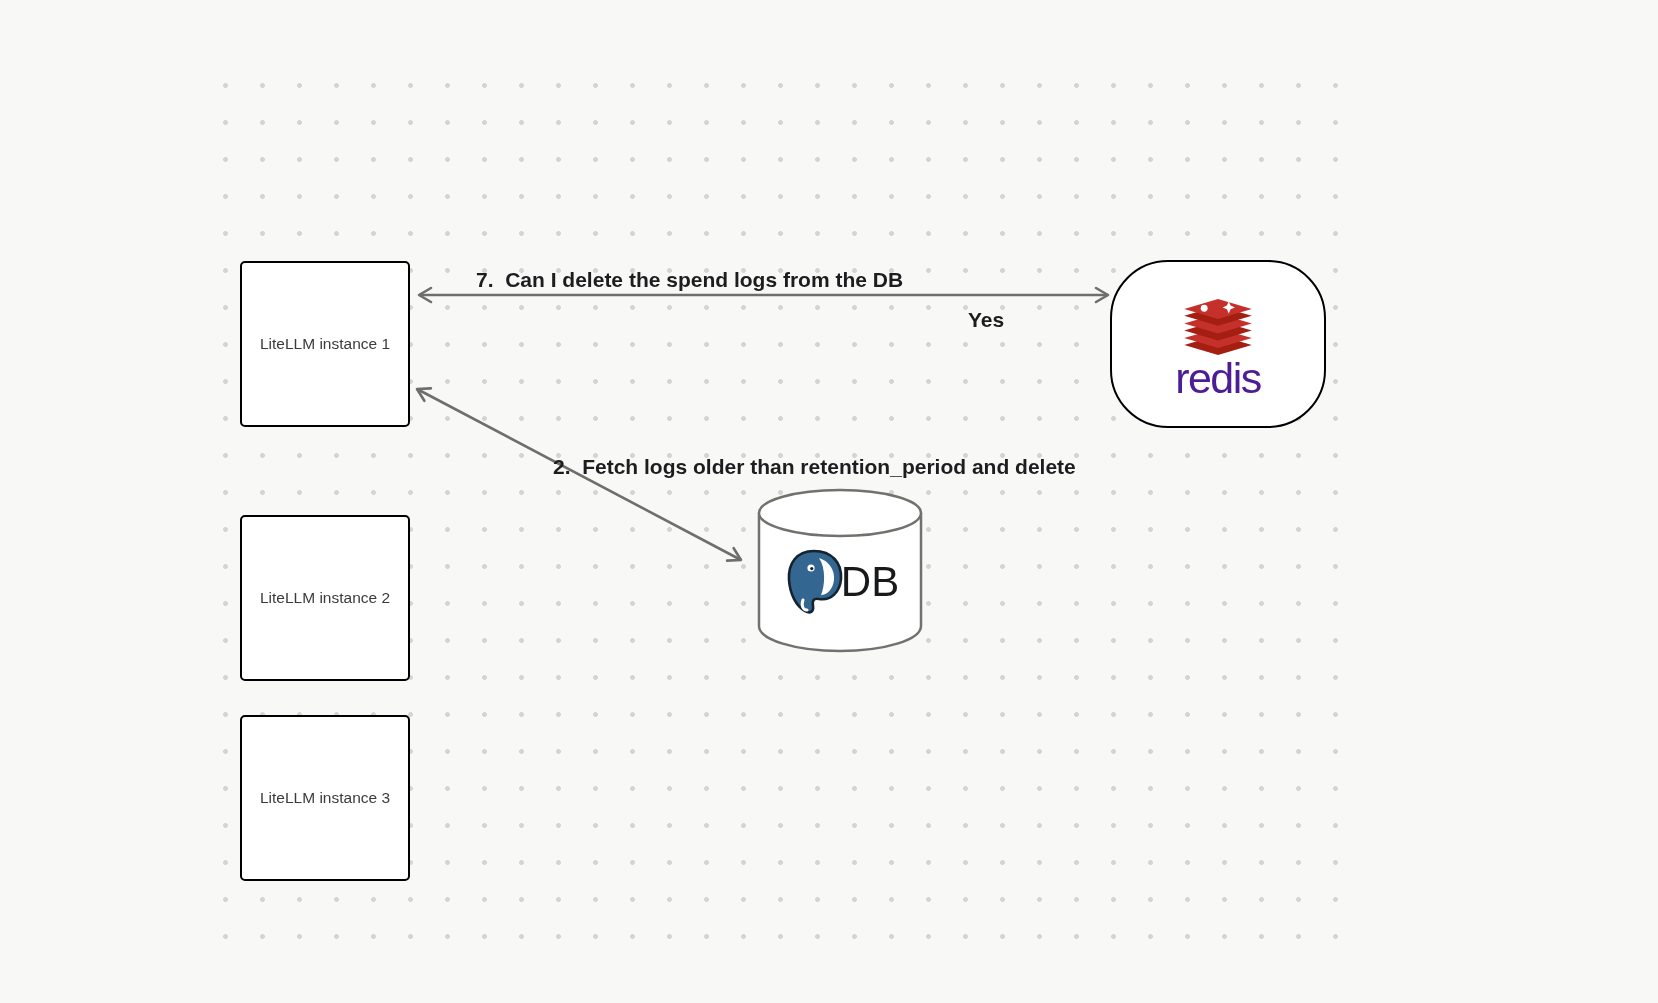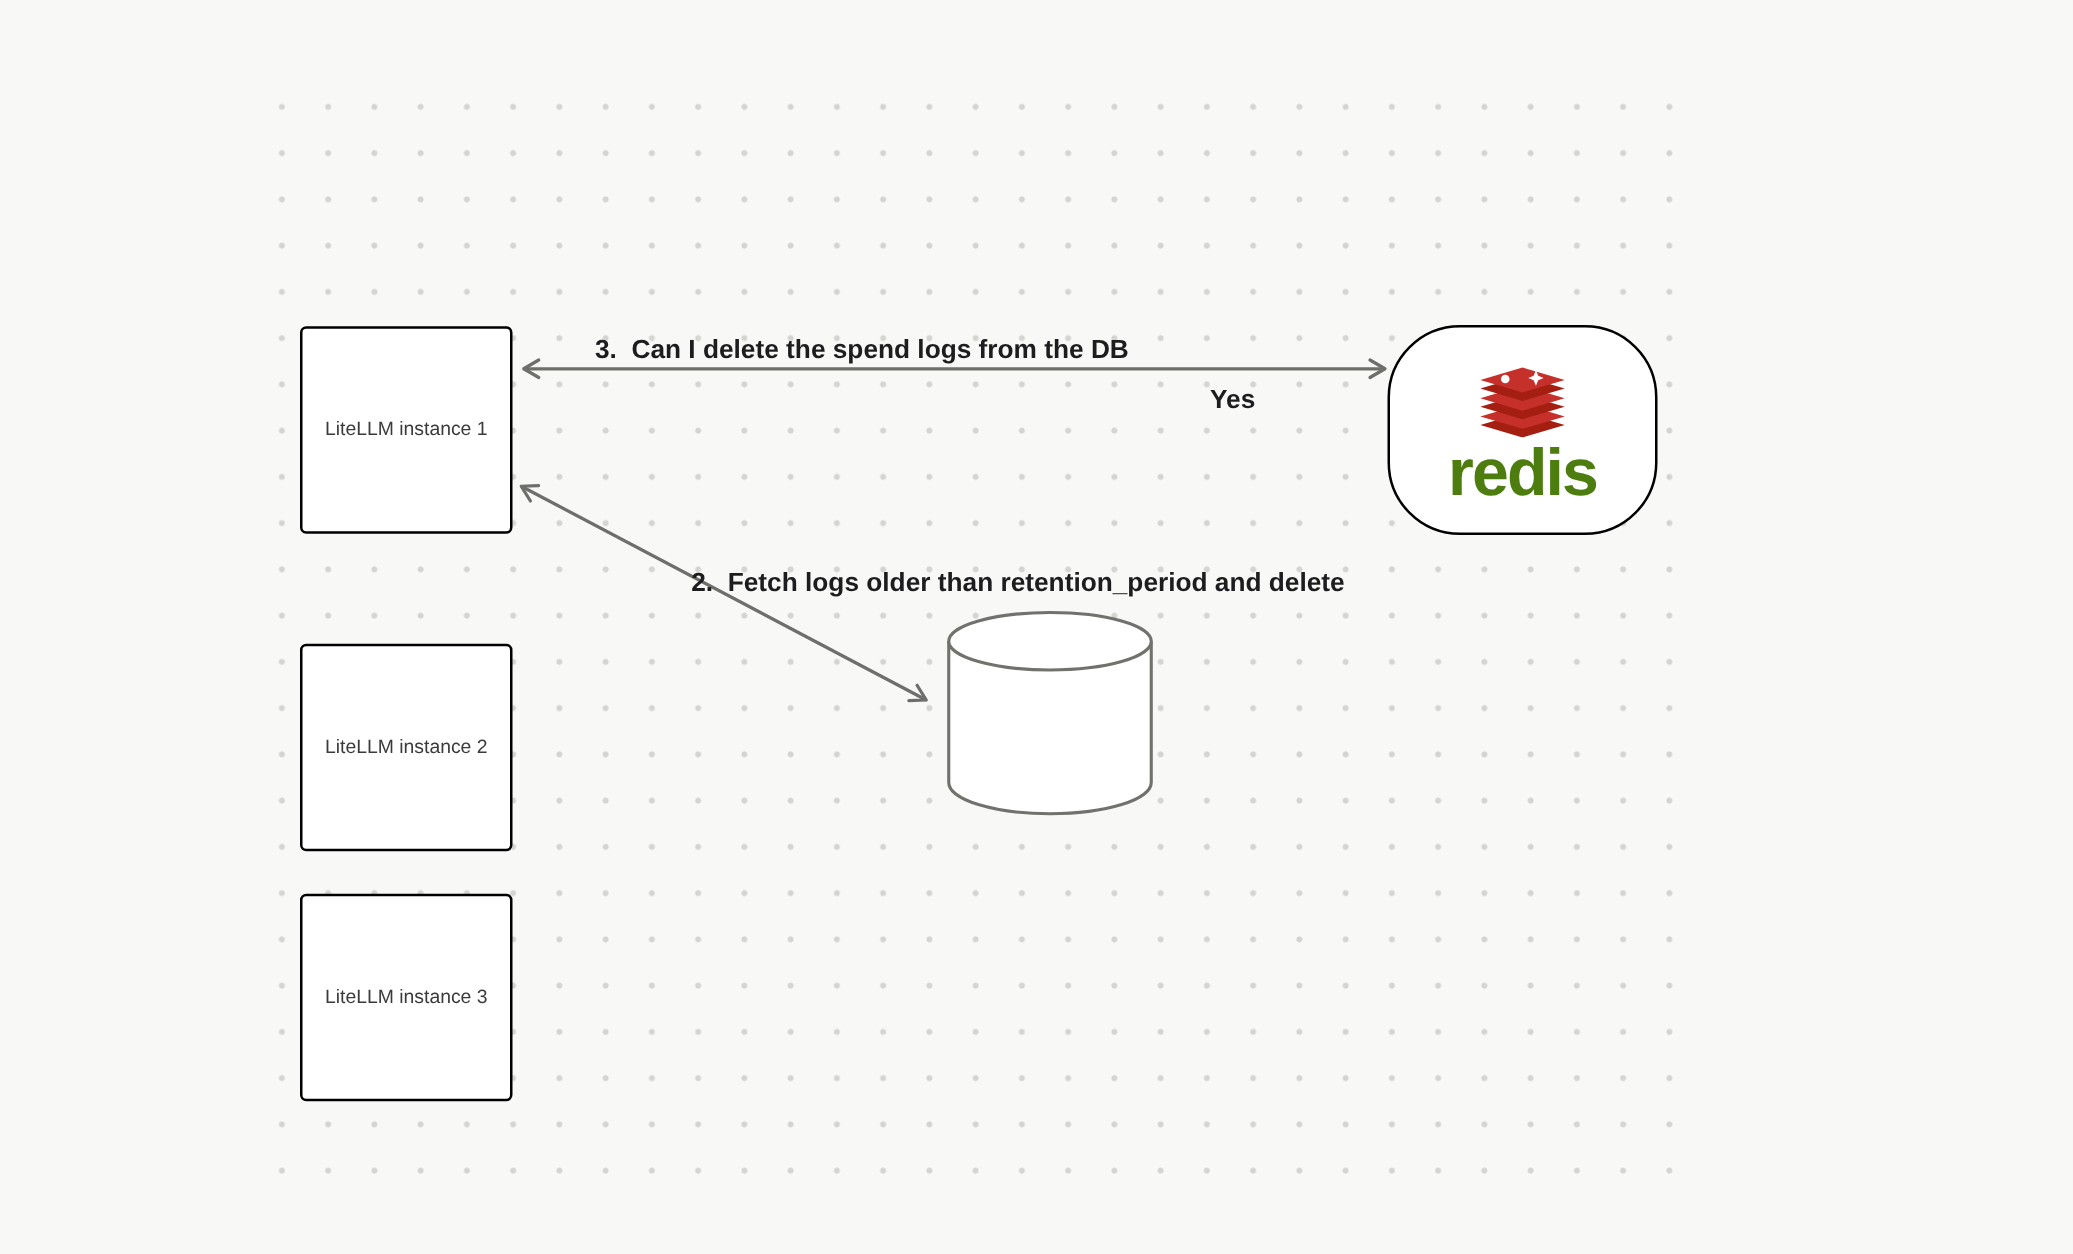--- a/index.html
+++ b/index.html
@@ -38,24 +38,24 @@
     text-align: center;
   }
   .redis-node {
     left: 1110px; top: 260px;
     width: 216px; height: 168px;
     border-radius: 58px;
     flex-direction: column;
     border-width: 2.5px;
   }
   .redis-word {
-    font-size: 53px;
-    font-weight: 700;
+    font-size: 43px;
+    font-weight: 400;
     letter-spacing: -1.5px;
-    color: #4d7c0f;
+    color: #4c1d95;
     line-height: 1;
     margin-top: 2px;
   }
   .arrow-layer {
     position: absolute;
     left: 0; top: 0;
     width: 1658px; height: 1003px;
   }
   .arrow-label {
     position: absolute;
@@ -93,21 +93,21 @@
 <svg class="arrow-layer">
   <defs>
     <marker id="arrowhead" markerUnits="userSpaceOnUse" markerWidth="20" markerHeight="20" refX="16" refY="10" orient="auto-start-reverse">
       <path d="M4 3 L16 10 L4 17" fill="none" stroke="#6e6e6a" stroke-width="2.6" stroke-linecap="round" stroke-linejoin="round"></path>
     </marker>
   </defs>
   <line x1="419" y1="295" x2="1108" y2="295" stroke="#6e6e6a" stroke-width="2.6" marker-start="url(#arrowhead)" marker-end="url(#arrowhead)"></line>
   <line x1="417" y1="389" x2="741" y2="560" stroke="#6e6e6a" stroke-width="2.6" marker-start="url(#arrowhead)" marker-end="url(#arrowhead)"></line>
 </svg>
 
-<div class="arrow-label" id="label1">3.  Can I delete the spend logs from the DB</div>
+<div class="arrow-label" id="label1">7.  Can I delete the spend logs from the DB</div>
 <div class="arrow-label" id="label1-yes">Yes</div>
 <div class="arrow-label" id="label2">2.  Fetch logs older than retention_period and delete</div>
 
 <div class="node litellm" id="litellm1">
   <span class="node-label">LiteLLM instance 1</span>
 </div>
 <div class="node litellm" id="litellm2">
   <span class="node-label">LiteLLM instance 2</span>
 </div>
 <div class="node litellm" id="litellm3">
@@ -130,13 +130,23 @@
     <path d="M62 16 L64.4 21.6 L70 24 L64.4 26.4 L62 32 L59.6 26.4 L54 24 L59.6 21.6 Z" fill="#ffffff"></path>
   </svg>
   <div class="redis-word">redis</div>
 </div>
 
 <div class="db-group">
   <svg class="cyl" width="168" height="166" viewBox="0 0 168 166">
     <path d="M3 26 L3 139 A81 25 0 0 0 165 139 L165 26" fill="#ffffff" stroke="#71716d" stroke-width="2.5"></path>
     <ellipse cx="84" cy="26" rx="81" ry="23" fill="#ffffff" stroke="#71716d" stroke-width="2.5"></ellipse>
   </svg>
+  <div class="cyl-content">
+    <svg width="64" height="68" viewBox="0 0 64 68">
+      <path d="M33 3 C15 3 7 16 8 32 C9 46 15 58 24 63 C29 66 33 64 32 58 C31 52 33 50 38 51 C50 53 59 44 60 31 C61 15 51 3 33 3 Z" stroke="#14232e" stroke-width="2.6" stroke-linejoin="round" fill="#336791"></path>
+      <path d="M38 10 C48 13 54 22 53 32 C52 41 46 47 40 47 C44 38 45 20 38 10 Z" fill="#ffffff"></path>
+      <path d="M22 52 C20 58 22 62 26 62" fill="none" stroke="#ffffff" stroke-width="3" stroke-linecap="round"></path>
+      <circle cx="30" cy="20" r="3.6" fill="#ffffff"></circle>
+      <circle cx="30.8" cy="20.6" r="1.6" fill="#14232e"></circle>
+    </svg>
+    <span class="db-word">DB</span>
+  </div>
 </div>
 
 </body></html>

